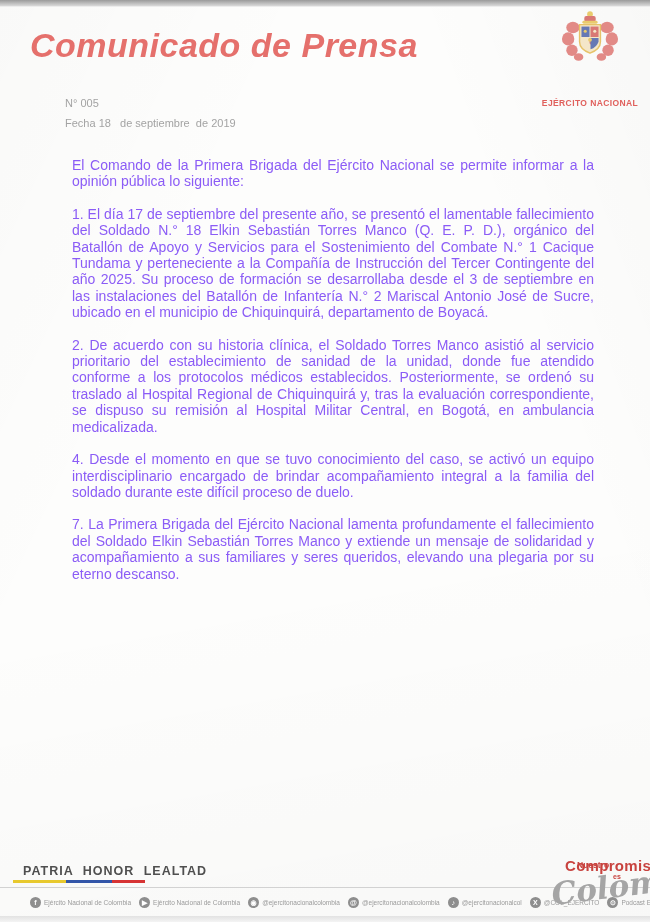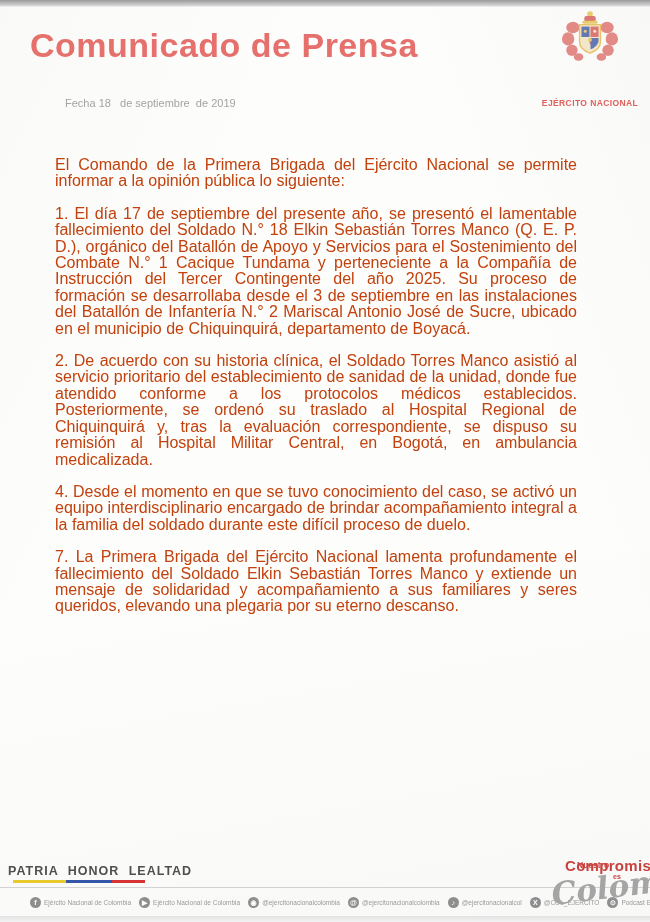--- a/index.html
+++ b/index.html
@@ -22,37 +22,38 @@
     border-bottom:1px solid #ececec;
   }
   .bottom-edge{
     position:absolute;left:0;top:916px;width:650px;height:6px;
     background:linear-gradient(#e2e2e2,#f4f4f4);
   }
   .title{
     position:absolute;left:30px;top:26px;
     font-size:34px;font-weight:700;color:#e5706c;letter-spacing:0.5px;
     white-space:nowrap;
+    font-style:italic;
   }
   .crest{position:absolute;left:552px;top:10px;width:76px;height:54px;}
   .crest svg{width:100%;height:100%;opacity:0.85;}
   .crest-label{
     position:absolute;left:538px;top:66px;width:104px;
     text-align:center;font-size:8.5px;font-weight:700;color:#e0605c;
     letter-spacing:0.4px;white-space:nowrap;margin-top:32px;
   }
   .meta{position:absolute;left:65px;top:93px;color:#a3a3a3;font-size:11px;line-height:20px;}
   .meta .date{white-space:pre-wrap;}
   .content{
-    position:absolute;left:55px;top:157px;width:522px;
-    font-size:16px;line-height:16.4px;color:#c2410c;text-align:justify;
+    position:absolute;left:72px;top:157px;width:522px;
+    font-size:14px;line-height:16.4px;color:#8b5cf6;text-align:justify;
   }
   .content p{margin:0 0 16px 0;}
   .motto{
-    position:absolute;left:8px;top:864px;
+    position:absolute;left:23px;top:864px;
     font-size:12.5px;font-weight:700;color:#4f4f4f;
     letter-spacing:1px;word-spacing:5px;white-space:nowrap;
   }
   .tricolor{position:absolute;left:13px;top:880px;width:132px;height:3px;display:flex;}
   .tricolor .y{width:40%;background:#e8c92e;}
   .tricolor .b{width:35%;background:#3356a8;}
   .tricolor .r{width:25%;background:#d63434;}
   .footer-rule{position:absolute;left:0;top:887px;width:650px;height:1px;background:#d2d2d2;}
   .social-row{
     position:absolute;left:30px;top:897px;width:530px;
@@ -111,20 +112,21 @@
       <path d="M31 29 h8.5 v5 q0 4 8.5 0 v-5 h0 Z" fill="#d4625e"></path>
       <path d="M40.5 29 h8.5 v4 q-2 6 -8.5 8 Z" fill="#4d62a8"></path>
       <circle cx="35" cy="22" r="1.6" fill="#e7c355"></circle>
       <circle cx="45" cy="22" r="1.6" fill="#f3e3c0"></circle>
       <circle cx="40" cy="31" r="2" fill="#e7c355"></circle>
     </svg>
   </div>
   <div class="crest-label">EJÉRCITO NACIONAL</div>
 
   <div class="meta">
+    <div class="number">N° 005</div>
     <div class="date">Fecha 18   de septiembre  de 2019</div>
   </div>
 
   <div class="content">
     <p>El Comando de la Primera Brigada del Ejército Nacional se permite informar a la opinión pública lo siguiente:</p>
     <p>1. El día 17 de septiembre del presente año, se presentó el lamentable fallecimiento del Soldado N.° 18 Elkin Sebastián Torres Manco (Q. E. P. D.), orgánico del Batallón de Apoyo y Servicios para el Sostenimiento del Combate N.° 1 Cacique Tundama y perteneciente a la Compañía de Instrucción del Tercer Contingente del año 2025. Su proceso de formación se desarrollaba desde el 3 de septiembre en las instalaciones del Batallón de Infantería N.° 2 Mariscal Antonio José de Sucre, ubicado en el municipio de Chiquinquirá, departamento de Boyacá.</p>
     <p>2. De acuerdo con su historia clínica, el Soldado Torres Manco asistió al servicio prioritario del establecimiento de sanidad de la unidad, donde fue atendido conforme a los protocolos médicos establecidos. Posteriormente, se ordenó su traslado al Hospital Regional de Chiquinquirá y, tras la evaluación correspondiente, se dispuso su remisión al Hospital Militar Central, en Bogotá, en ambulancia medicalizada.</p>
     <p>4. Desde el momento en que se tuvo conocimiento del caso, se activó un equipo interdisciplinario encargado de brindar acompañamiento integral a la familia del soldado durante este difícil proceso de duelo.</p>
     <p>7. La Primera Brigada del Ejército Nacional lamenta profundamente el fallecimiento del Soldado Elkin Sebastián Torres Manco y extiende un mensaje de solidaridad y acompañamiento a sus familiares y seres queridos, elevando una plegaria por su eterno descanso.</p>
   </div>

